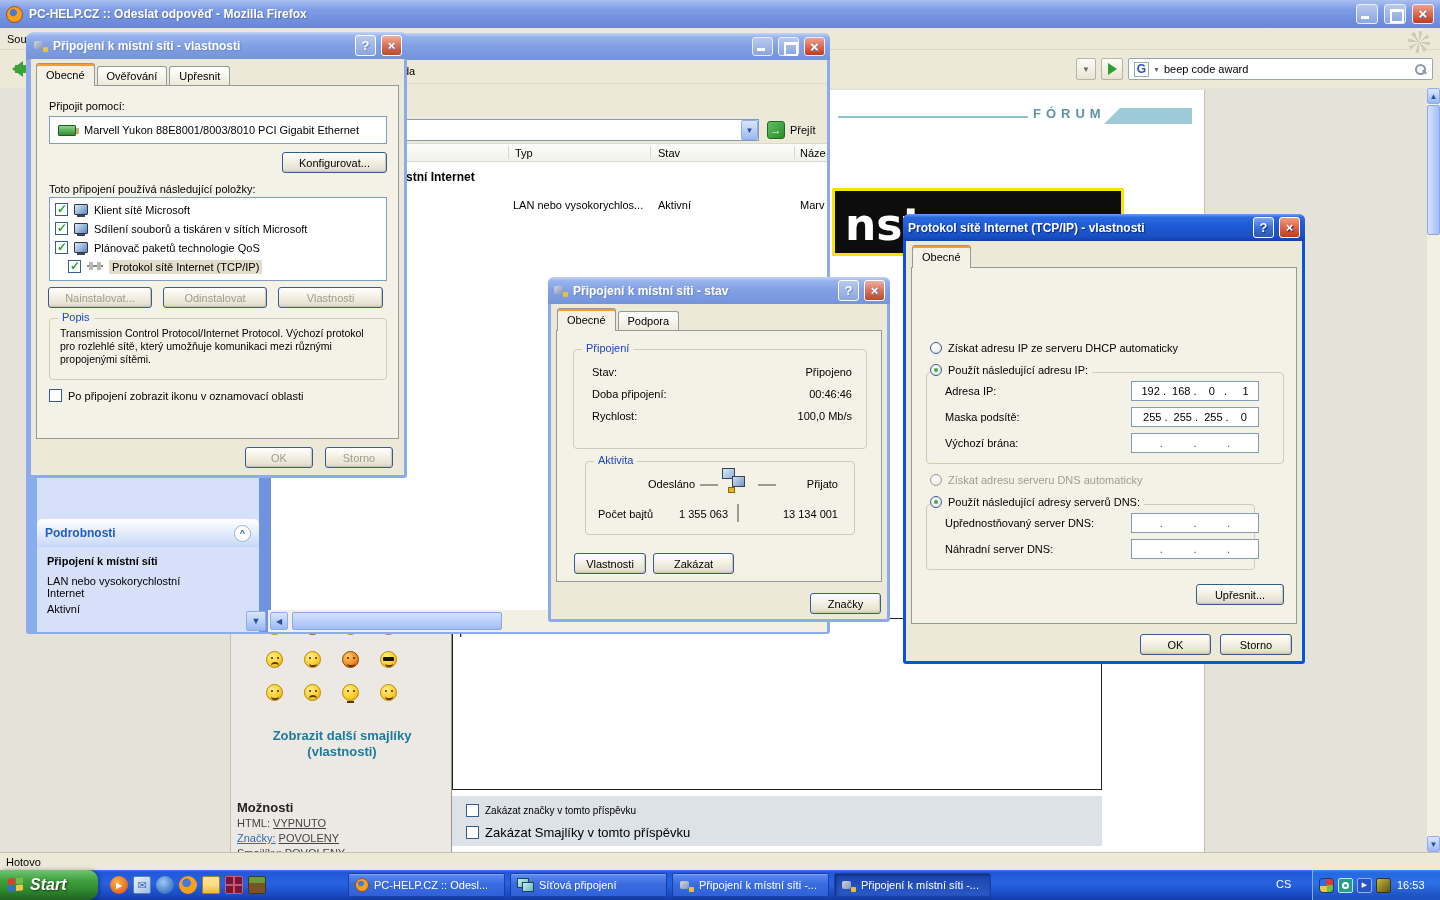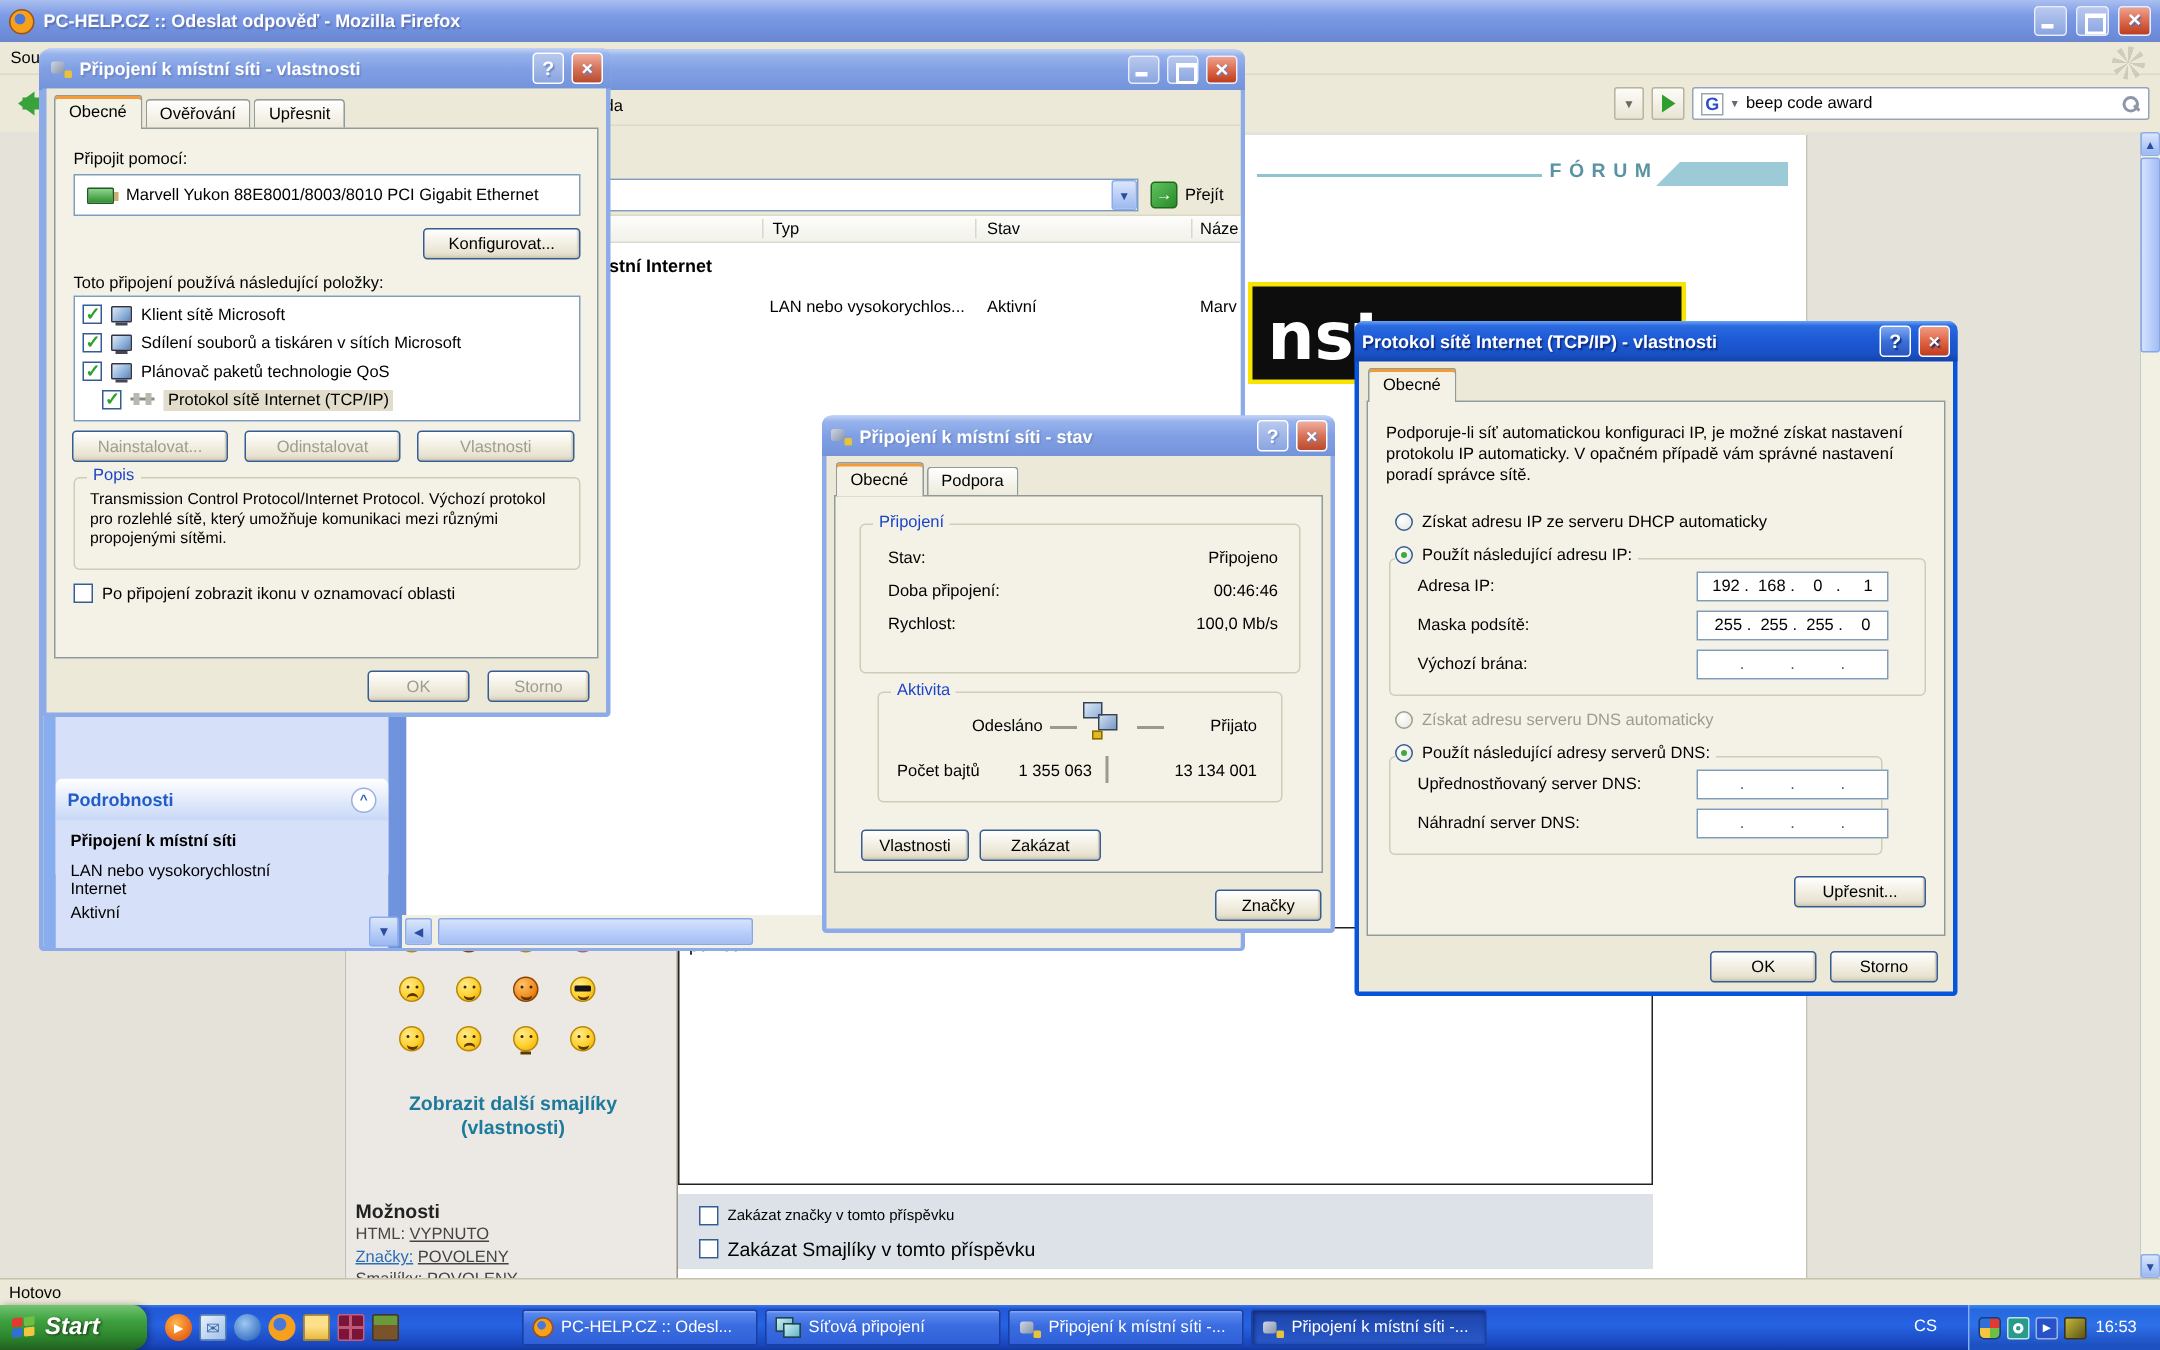--- a/index.html
+++ b/index.html
@@ -429,21 +429,20 @@
     <div class="tbar">
       <span class="ttxt">Protokol sítě Internet (TCP/IP) - vlastnosti</span>
       <span class="tb help">?</span>
       <span class="tb close">×</span>
     </div>
     <div class="face">
       <div class="tabs" style="left:6px;top:4px;">
         <span class="tab on">Obecné</span>
       </div>
       <div class="tabpanel" style="left:5px;top:26px;width:386px;height:357px;">
-        <div class="abs" style="left:12px;top:14px;width:362px;line-height:14px;">Podporuje-li síť automatickou konfiguraci IP, je možné získat nastavení protokolu IP automaticky. V opačném případě vám správné nastavení poradí správce sítě.</div>
         <div class="rowflex" style="left:18px;top:74px;">
           <span class="rd"></span>
           <span>Získat adresu IP ze serveru DHCP automaticky</span>
         </div>
         <div class="grp" style="left:14px;top:104px;width:358px;height:92px;">
           <span class="abs" style="left:18px;top:12px;">Adresa IP:</span>
           <span class="fld ipv" style="left:204px;top:8px;width:128px;height:20px;">192 .  168 .    0   .     1</span>
           <span class="abs" style="left:18px;top:38px;">Maska podsítě:</span>
           <span class="fld ipv" style="left:204px;top:34px;width:128px;height:20px;">255 .  255 .  255 .    0</span>
           <span class="abs" style="left:18px;top:64px;">Výchozí brána:</span>

